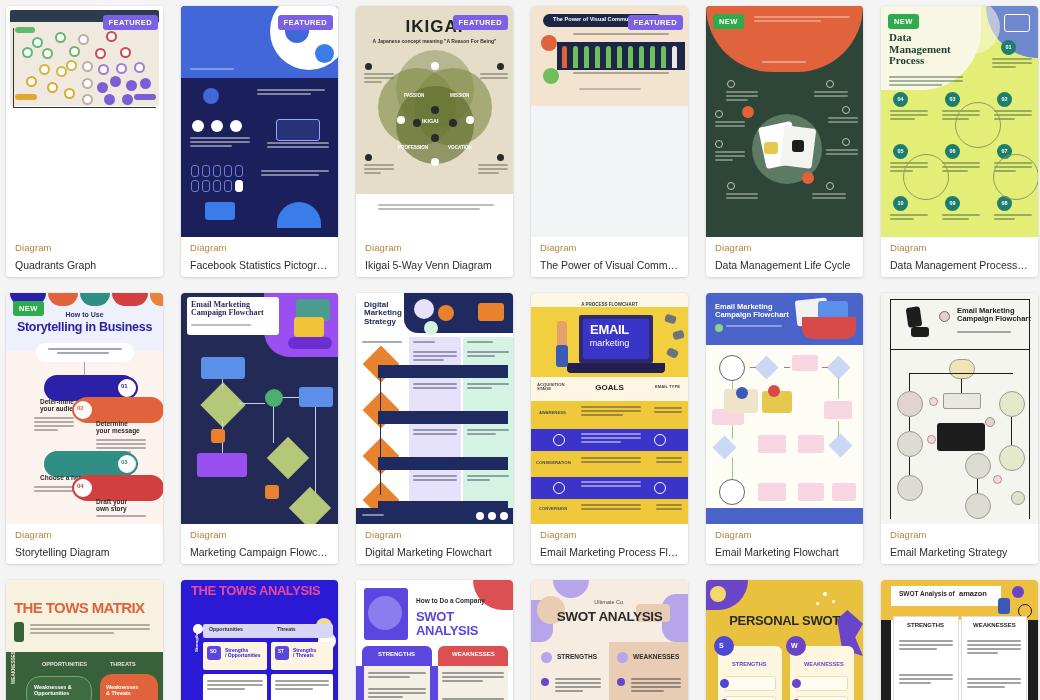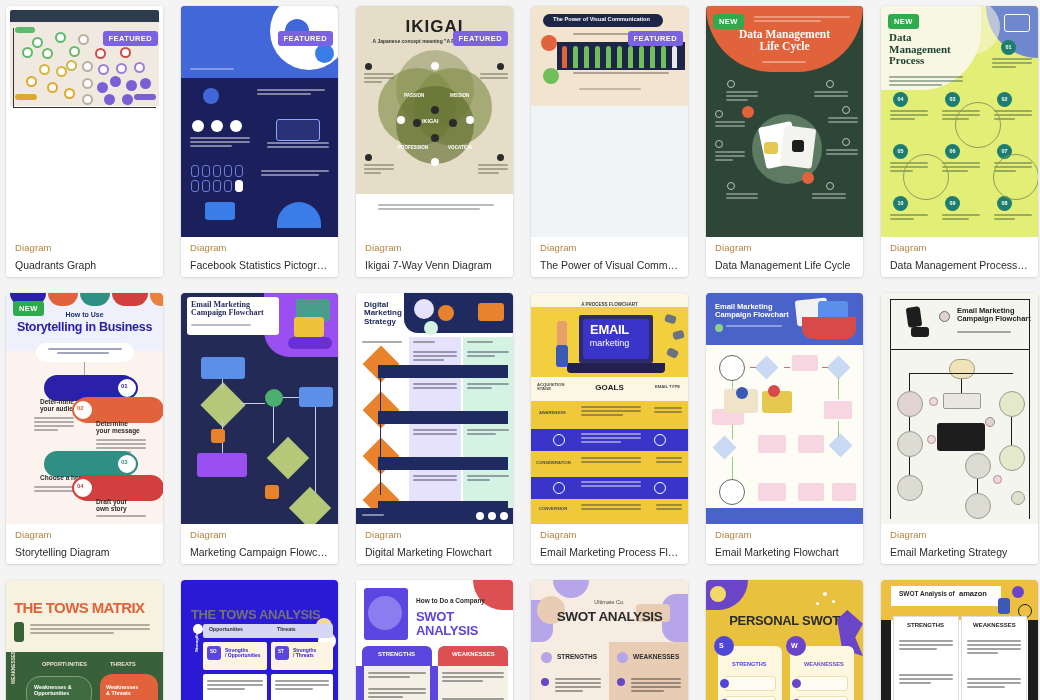--- a/index.html
+++ b/index.html
@@ -67,21 +67,21 @@
     position: absolute;
     z-index: 9;
     font-size: 7.5px;
     font-weight: bold;
     letter-spacing: .4px;
     color: #fff;
     border-radius: 3px;
     padding: 3px 6px;
     line-height: 9px;
   }
-  .badge.featured { background: #7b61e4; right: 5px; top: 25px; }
+  .badge.featured { background: #7b61e4; right: 5px; top: 9px; }
   .badge.newb { background: #2faa4d; left: 7px; top: 8px; }
 
   
   .bg { position:absolute; left:0; top:0; width:100%; height:100%; }
   .bar { position:absolute; }
   .dot { position:absolute; border-radius:50%; }
   .rnd { position:absolute; border-radius:3px; }
   .txt { position:absolute; font-weight:bold; line-height:1.05; }
   .lineblk { position:absolute; }
   .lineblk i { display:block; background:currentColor; opacity:.45; height:1.6px; margin-bottom:2.4px; border-radius:1px;}
@@ -336,21 +336,21 @@
           </div>
         <div class="bg" style="top:188px;height:43px;background:#fff"></div>
         <div class="lineblk" style="left:22px;top:198px;width:116px;color:#666">
             <i></i>
             <i style="width:88%"></i>
           </div>
         <span class="badge featured">FEATURED</span>
       </div>
       <div class="meta">
         <div class="cat">Diagram</div>
-        <div class="title">Ikigai 7-Way Venn Diagram</div>
+        <div class="title">Ikigai 5-Way Venn Diagram</div>
       </div>
     </div>
 
     <div class="card r1">
       <div class="thumb t4">
         <div class="bg" style="background:#f1f4f6"></div>
         <div class="cream"></div>
         <div class="rnd" style="left:12px;top:8px;width:120px;height:13px;background:#1e2648;border-radius:7px"></div>
         <div class="txt" style="left:22px;top:11px;font-size:5.6px;color:#fff">The Power of Visual Communication</div>
         <div class="lineblk" style="left:42px;top:27px;width:96px;color:#5a5446">
@@ -385,21 +385,20 @@
     </div>
 
     <div class="card r1">
       <div class="thumb t5">
         <div class="green"></div>
         <div class="orange"></div>
         <div class="lineblk" style="left:48px;top:10px;width:96px;color:#ffd7c6">
             <i></i>
             <i style="width:70%"></i>
           </div>
-        <div class="txt" style="left:0;right:0;top:22px;text-align:center;font-size:11.5px;color:#fff;font-family:'Liberation Serif',serif">Data Management<br>Life Cycle</div>
         <div class="lineblk" style="left:56px;top:55px;width:44px;color:#ffe0d2">
             <i></i>
           </div>
         <div class="dot" style="left:46px;top:108px;width:70px;height:70px;background:#5d7a63"></div>
         <div class="rnd" style="left:56px;top:118px;width:34px;height:42px;background:#fff;transform:rotate(-12deg)"></div>
         <div class="rnd" style="left:76px;top:121px;width:32px;height:40px;background:#f3f3ef;transform:rotate(7deg)"></div>
         <div class="rnd" style="left:58px;top:136px;width:14px;height:12px;background:#e5c84f"></div>
         <div class="rnd" style="left:86px;top:134px;width:12px;height:12px;background:#1d1d1d"></div>
         <div class="dot" style="left:36px;top:100px;width:12px;height:12px;background:#e1633c"></div>
         <div class="dot" style="left:96px;top:166px;width:12px;height:12px;background:#e1633c"></div>
@@ -889,21 +888,21 @@
         <div class="rnd" style="left:94px;top:94px;width:58px;height:38px;background:#e1633c;border-radius:12px"></div>
         <div class="txt" style="left:100px;top:105px;font-size:5.4px;color:#fff">Weaknesses<br>&amp; Threats</div>
 
       </div>
 
     </div>
 
     <div class="card r3">
       <div class="thumb t14">
         <div class="blue"></div>
-        <div class="txt" style="left:10px;top:28px;font-size:13px;color:#737373;letter-spacing:-.4px">THE TOWS ANALYSIS</div>
+        <div class="txt" style="left:10px;top:4px;font-size:13px;color:#ec4899;letter-spacing:-.4px">THE TOWS ANALYSIS</div>
         <div class="dot" style="right:6px;top:38px;width:16px;height:16px;background:#f0d89a"></div>
         <div class="dot" style="right:2px;top:52px;width:18px;height:18px;background:#fff"></div>
         <div class="dot" style="right:6px;top:70px;width:14px;height:14px;background:#2a1ad6;border:2px solid #fff"></div>
         <div class="w" style="left:22px;top:44px;width:130px;height:14px;background:#d8d6f7"></div>
         <div class="txt" style="left:28px;top:47px;font-size:5.2px;color:#2b2b2b">Opportunities</div>
         <div class="txt" style="left:96px;top:47px;font-size:5.2px;color:#2b2b2b">Threats</div>
         <div class="dot" style="left:12px;top:44px;width:10px;height:10px;background:#fff"></div>
         <div class="txt" style="left:14px;top:72px;font-size:4.4px;color:#fff;transform:rotate(-90deg);transform-origin:left top">Strengths</div>
         <div class="cream" style="left:22px;top:62px;width:64px;height:28px"></div>
         <div class="rnd" style="left:26px;top:66px;width:14px;height:14px;background:#5b46e0"></div>

